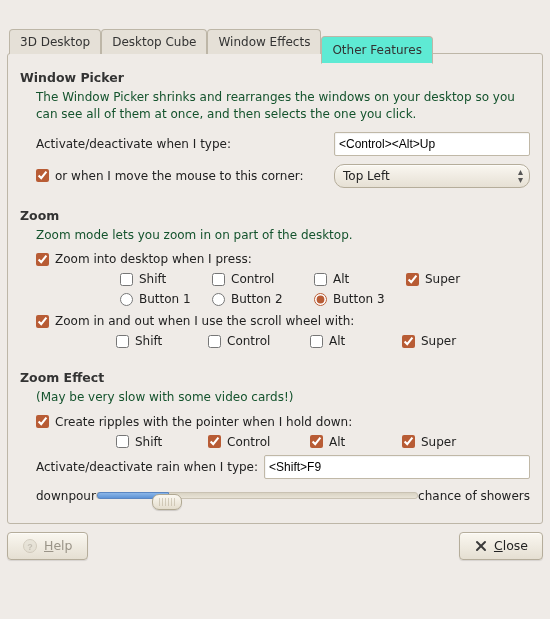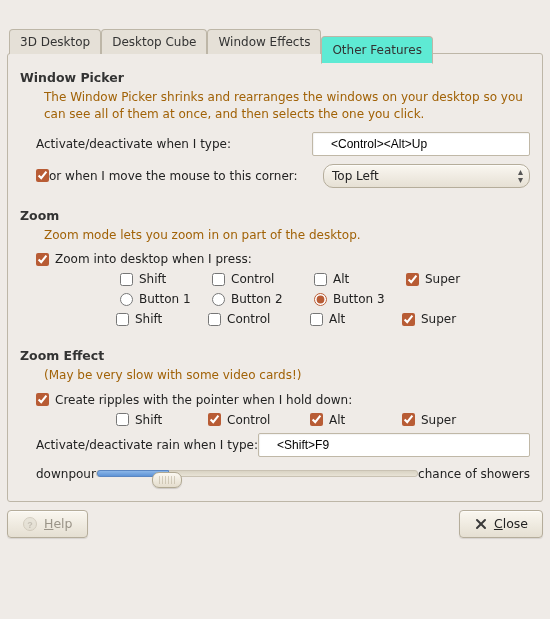--- a/index.html
+++ b/index.html
@@ -56,38 +56,38 @@
   h3.section-title {
     font-size: 12.5px;
     font-weight: bold;
     margin: 4px 0 4px 0;
     color: #333;
   }
   .sub {
     margin-left: 16px;
   }
   .desc {
-    color: #a16207;
+    color: #14532d;
     line-height: 1.45;
     margin-bottom: 8px;
-    margin-left: 8px;
   }
   .row {
     display: flex;
     align-items: center;
+    gap: 6px;
     margin: 4px 0;
   }
   .row.spaced { margin-top: 8px; }
   .label { white-space: nowrap; }
   .widen { flex: 1; }
 
   input[type="text"].entry {
     border: 1px solid #c0b8a7;
     background: #fff;
-    padding: 4px 18px;
+    padding: 4px 4px;
     font-size: 12px;
     border-radius: 2px;
     box-shadow: inset 1px 1px 1px rgba(0,0,0,0.05);
   }
   .combo {
     display: flex;
     align-items: center;
     justify-content: space-between;
     border: 1px solid #b5ad9b;
     background: linear-gradient(#faf7f1,#e6e0d4);
@@ -282,20 +282,24 @@
             <input type="radio" name="zbtn" style="">
             <span>Button 2</span>
           </div>
         <div class="cell">
             <input type="radio" name="zbtn" checked="" style="">
             <span>Button 3</span>
           </div>
         <div class="cell"></div>
       </div>
 
+      <div class="check-row" style="margin-top:8px">
+        <input type="checkbox" checked="" style="">
+        <span>Zoom in and out when I use the scroll wheel with:</span>
+      </div>
 
       <div class="mod-row">
         <div class="cell">
             <input type="checkbox" style="">
             <span>Shift</span>
           </div>
         <div class="cell">
             <input type="checkbox" style="">
             <span>Control</span>
           </div>

